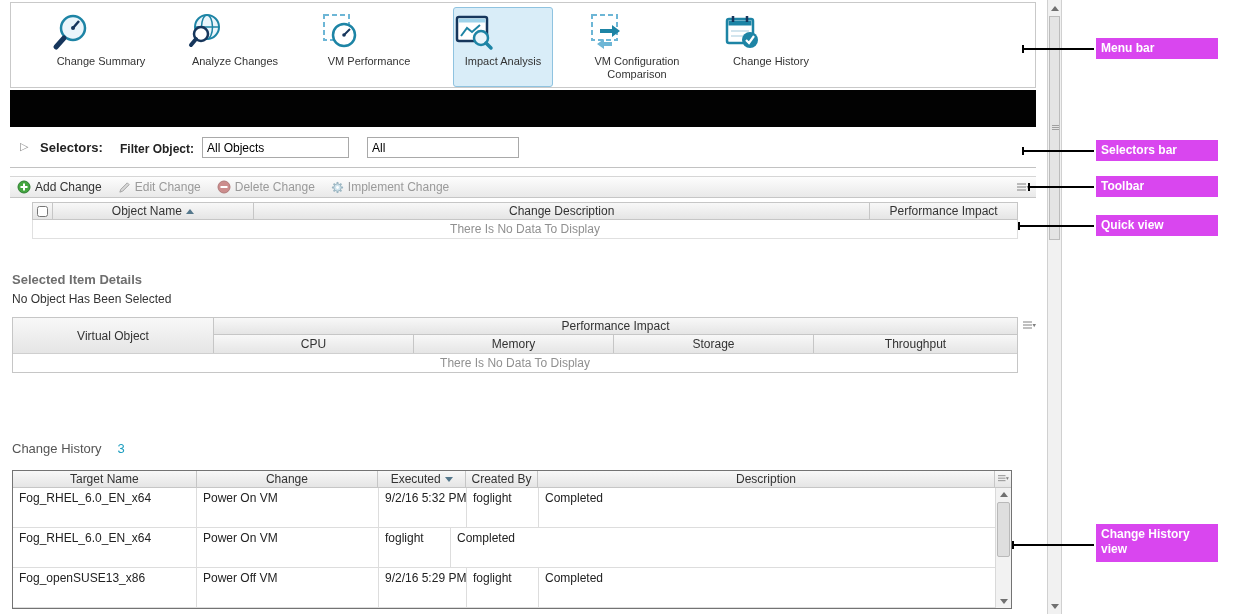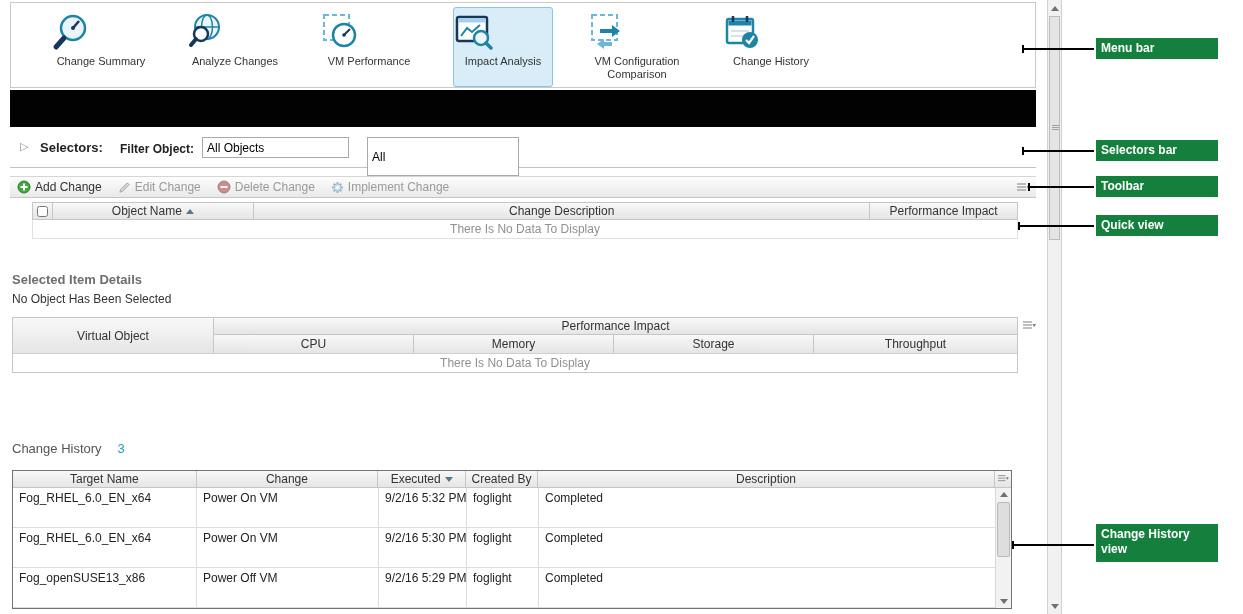--- a/index.html
+++ b/index.html
@@ -18,21 +18,21 @@
   .blackband { position:absolute; left:10px; top:90px; width:1026px; height:37px; background:#020202; }
 
   
   .selectors { position:absolute; left:10px; top:129px; width:1026px; height:39px;
                border-bottom:1px solid #c2c2c2; background:#fff; }
   .sel-expander { position:absolute; left:10px; top:11px; font-size:11px; color:#8a8a8a; cursor:pointer; }
   .sel-label { position:absolute; left:30px; top:11px; font-size:13px; font-weight:bold; color:#222; }
   .sel-filter-label { position:absolute; left:110px; top:13px; font-size:12px; font-weight:bold; color:#222; }
   .sel-input1 { position:absolute; left:192px; top:8px; width:147px; height:21px;
                 border:1px solid #a9a9a9; font-size:12px; padding:2px 4px; font-family:"Liberation Sans",sans-serif; }
-  .sel-input2 { position:absolute; left:357px; top:8px; width:152px; height:39px;
+  .sel-input2 { position:absolute; left:357px; top:8px; width:152px; height:21px;
                 border:1px solid #a9a9a9; font-size:12px; padding:2px 4px; font-family:"Liberation Sans",sans-serif; }
 
   
   .toolbar { position:absolute; left:10px; top:176px; width:1026px; height:22px;
              background:linear-gradient(#fdfdfd,#e9e9e9); border-top:1px solid #d6d6d6;
              border-bottom:1px solid #c6c6c6; display:flex; align-items:center; padding-left:7px; }
   .tb-btn { display:flex; align-items:center; gap:4px; margin-right:16px; font-size:12px; color:#333; cursor:pointer; }
   .tb-btn.disabled { color:#9a9a9a; }
   .tb-customizer { position:absolute; right:6px; top:5px; cursor:pointer; }
 
@@ -89,21 +89,21 @@
   .ps-up { position:absolute; top:1px; left:0; width:13px; height:14px; display:flex; align-items:center;
            justify-content:center; cursor:pointer; }
   .ps-down { position:absolute; bottom:1px; left:0; width:13px; height:14px; display:flex; align-items:center;
              justify-content:center; cursor:pointer; }
   .ps-thumb { position:absolute; top:16px; left:1px; width:11px; height:224px; background:#e4e4e4;
               border:1px solid #bcbcbc; cursor:grab; }
   .grip { position:absolute; left:2px; top:50%; margin-top:-3px; width:7px; }
   .grip span { display:block; height:1px; background:#a0a0a0; margin-bottom:1px; }
 
   
-  .callout { position:absolute; left:1096px; width:122px; background:#15803d; color:#fff; font-weight:bold;
+  .callout { position:absolute; left:1096px; width:122px; background:#d946ef; color:#fff; font-weight:bold;
              font-size:12px; padding:3px 5px; line-height:15px; }
   .cline { position:absolute; height:2px; background:#000; }
   .cline .tick { position:absolute; left:0; top:-3px; width:2px; height:8px; background:#000; }
 
   svg { display:block; }
 </style>
 </head>
 <body>
 
 <div id="screen">
@@ -349,21 +349,20 @@
         <div class="ccell" style="width:184px;">Fog_RHEL_6.0_EN_x64</div>
         <div class="ccell" style="width:182px;">Power On VM</div>
         <div class="ccell" style="width:88px;">9/2/16 5:32 PM</div>
         <div class="ccell" style="width:72px;">foglight</div>
         <div class="ccell" style="width:458px; border-right:none;">Completed</div>
       </div>
 
       <div class="ch-row">
         <div class="ccell" style="width:184px;">Fog_RHEL_6.0_EN_x64</div>
         <div class="ccell" style="width:182px;">Power On VM</div>
-        <div class="ccell" style="width:88px;">9/2/16 5:30 PM</div>
         <div class="ccell" style="width:72px;">foglight</div>
         <div class="ccell" style="width:458px; border-right:none;">Completed</div>
       </div>
 
       <div class="ch-row">
         <div class="ccell" style="width:184px;">Fog_openSUSE13_x86</div>
         <div class="ccell" style="width:182px;">Power Off VM</div>
         <div class="ccell" style="width:88px;">9/2/16 5:29 PM</div>
         <div class="ccell" style="width:72px;">foglight</div>
         <div class="ccell" style="width:458px; border-right:none;">Completed</div>

